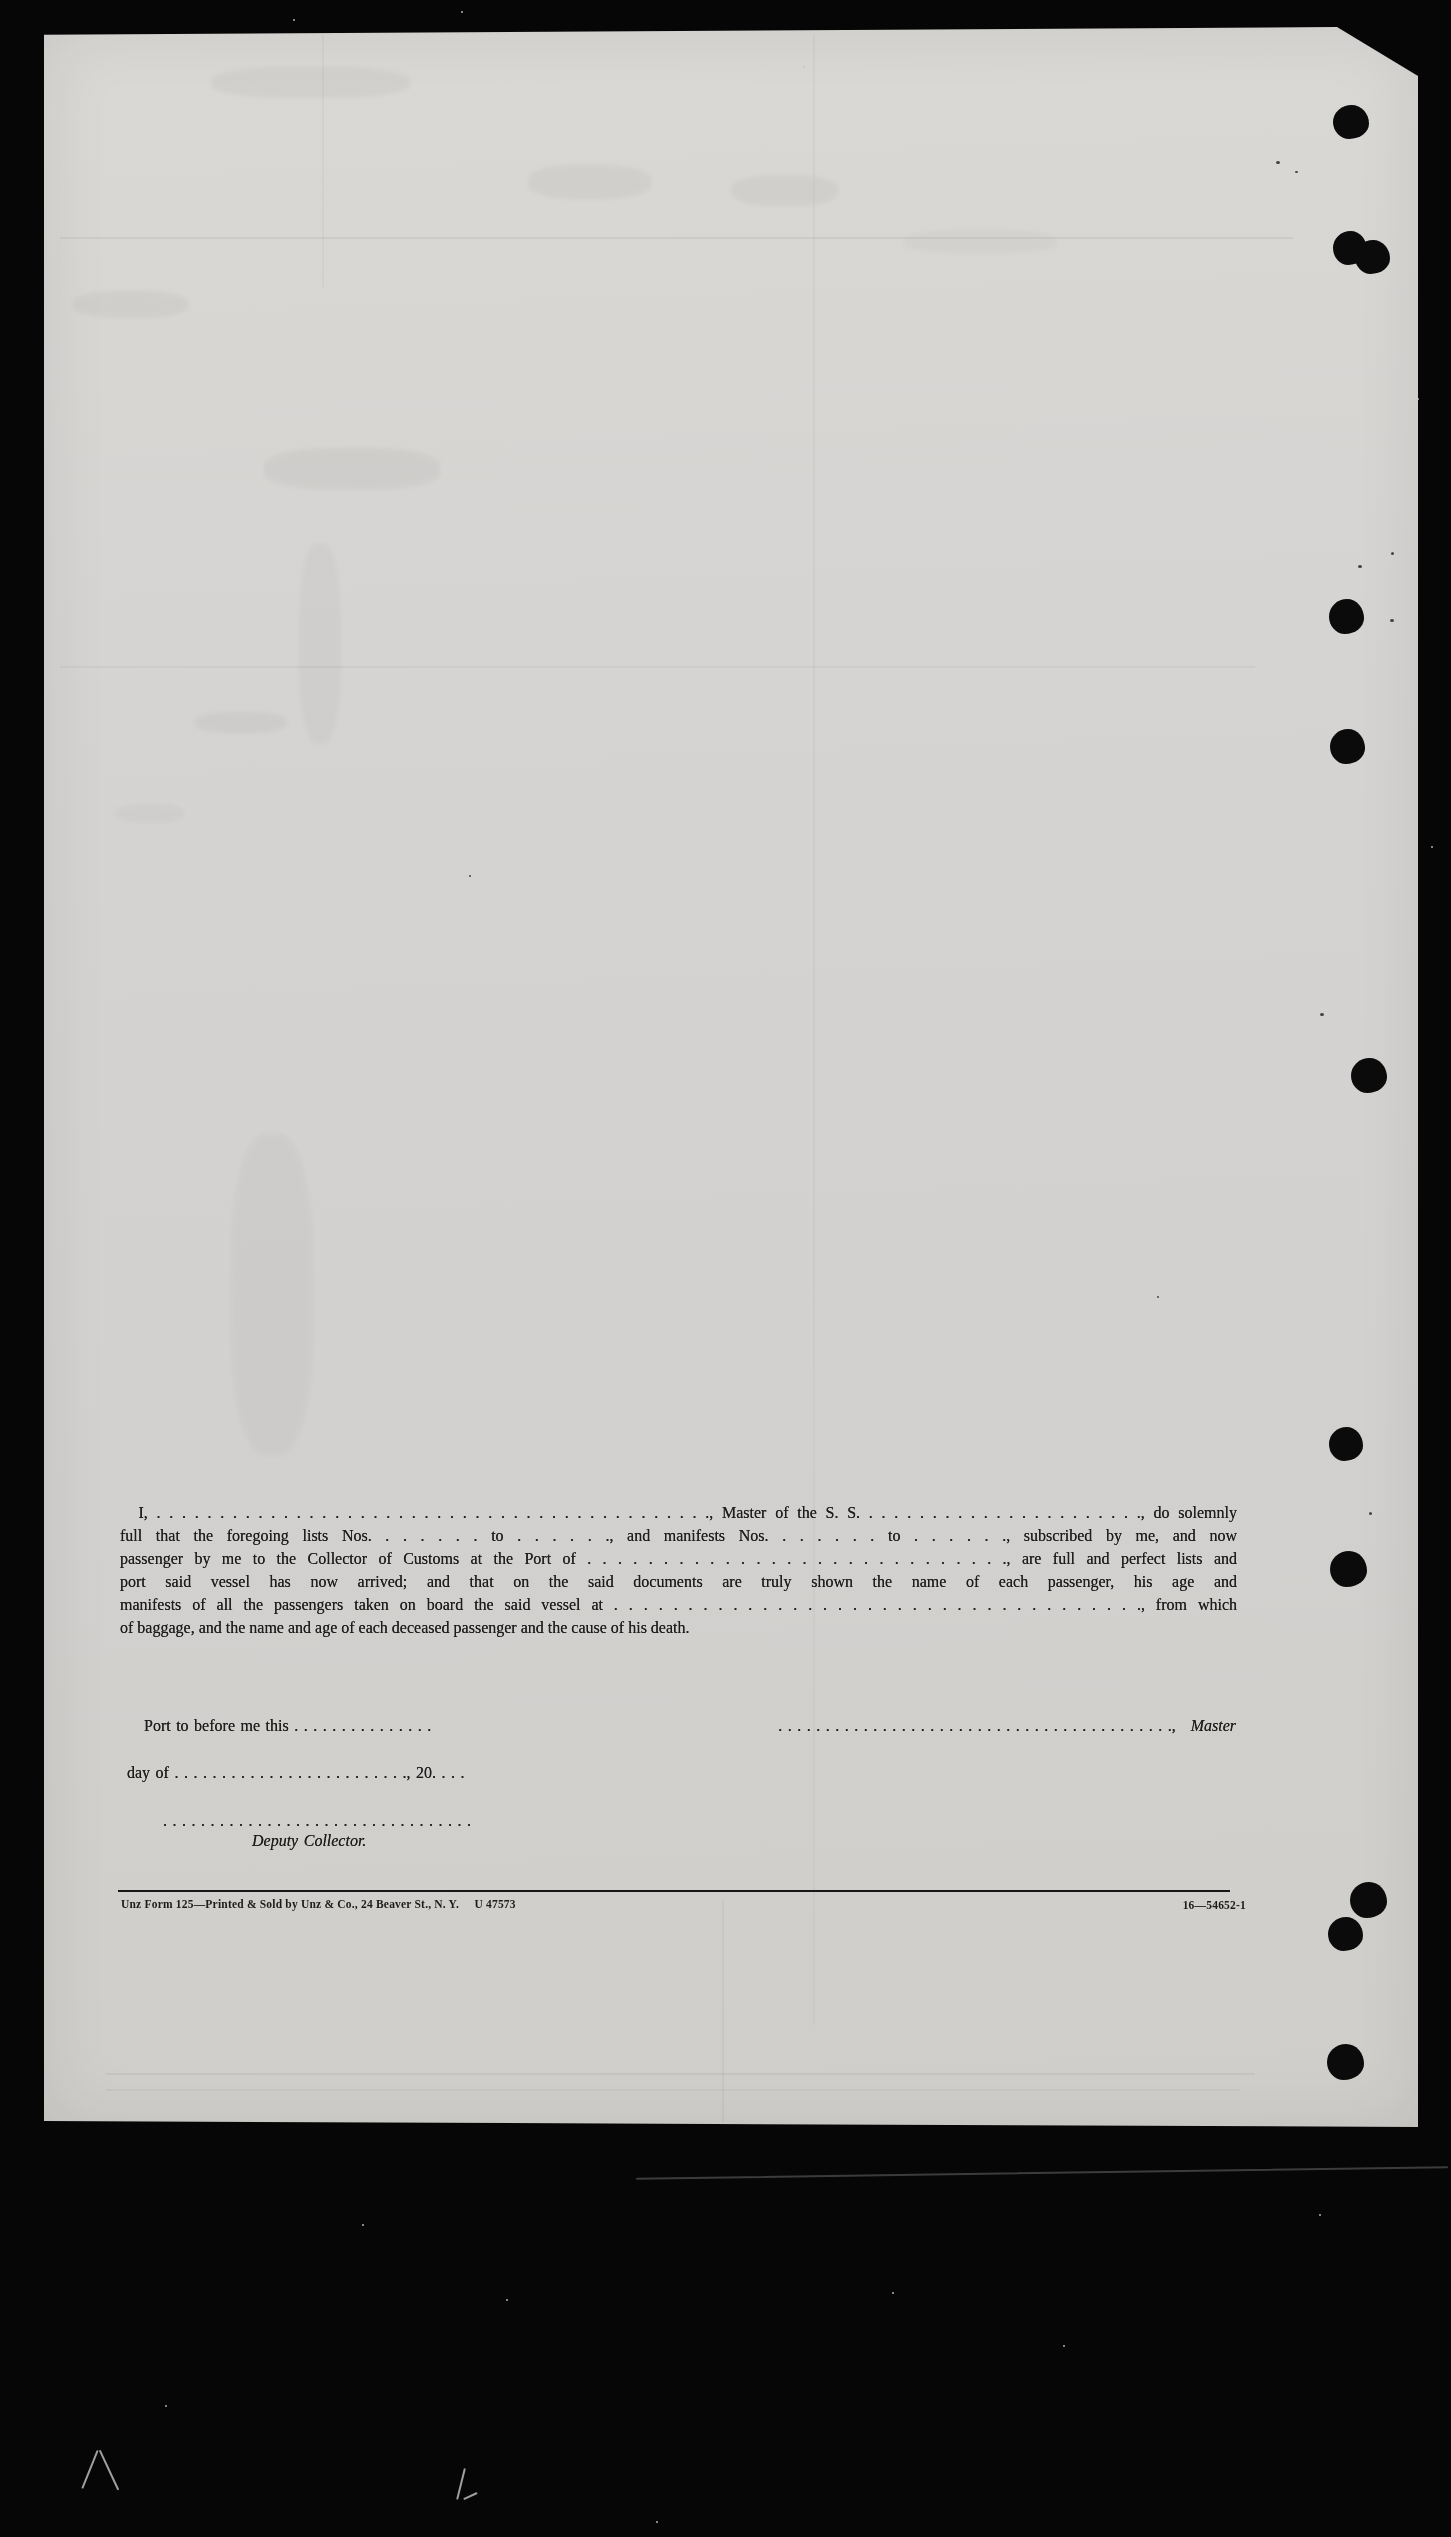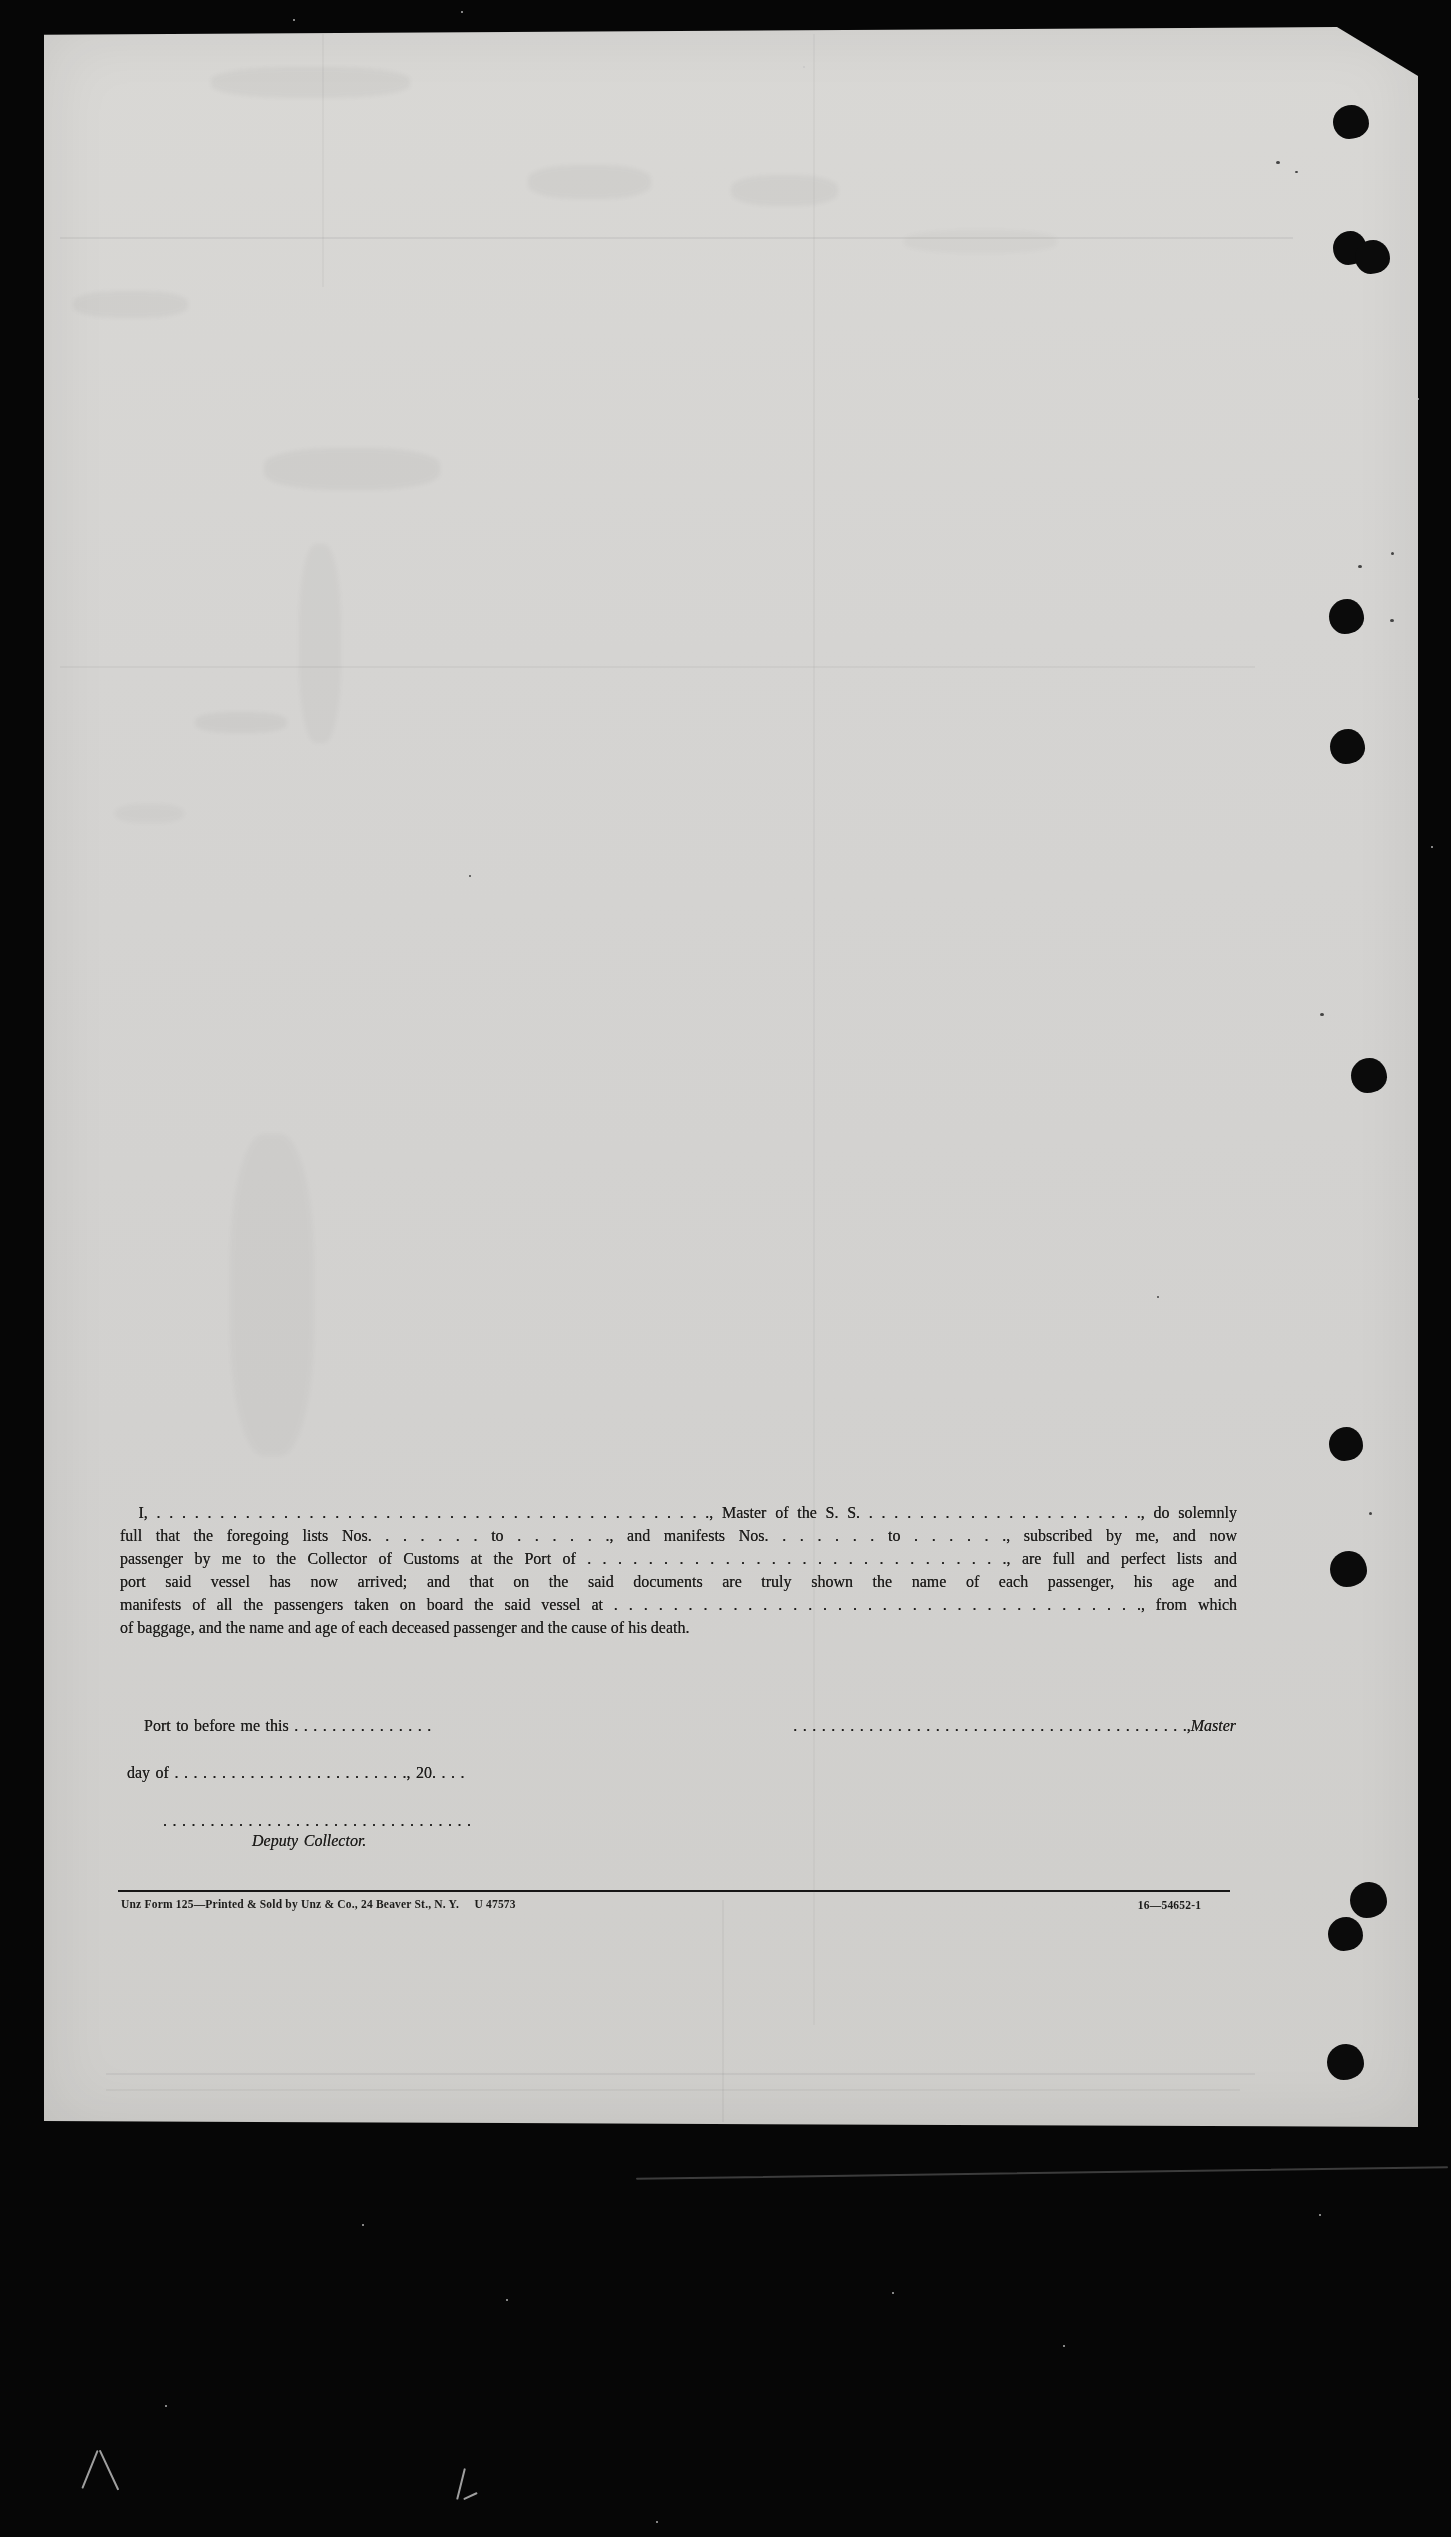--- a/index.html
+++ b/index.html
@@ -13,28 +13,28 @@
   #oath{position:absolute;left:76px;top:1474px;width:1117px;
         font-size:16px;line-height:23px;color:#1e1d1b;
         text-shadow:0 0 0.4px rgba(25,25,25,.85);}
   .jline{text-align:justify;text-align-last:justify;white-space:normal;}
   .jline.first{text-indent:18.4px;}
   .jline.last{text-align-last:left;}
   .oathline{font-size:16px;color:#1e1d1b;text-shadow:0 0 0.4px rgba(25,25,25,.85);
             white-space:nowrap;word-spacing:1.5px;}
   .it{font-style:italic;}
   #master-line{width:503px;text-align:right;}
-  #master-line .it{margin-left:0;}
+  #master-line .it{margin-left:15px;}
   #deputy{width:306px;text-align:left;font-style:italic;}
   #footer-rule{position:absolute;left:74px;top:1863px;width:1112px;height:2.3px;background:#161616;}
   .footer-text{position:absolute;font-size:11.5px;font-weight:bold;color:#1c1c1a;
                letter-spacing:0.2px;white-space:nowrap;}
   #footer-left{left:77px;top:1871px;}
   #footer-left .serial{margin-left:15.3px;}
-  #footer-right{left:1049px;top:1872px;width:153px;text-align:center;}
+  #footer-right{left:1049px;top:1872px;width:153px;text-align:right;}
   .art{position:absolute;pointer-events:none;}
 </style>
 </head>
 <body>
 
 <div id="scene">
   <div id="paper">
 
     <div id="oath">
       <div class="jline first">I, . . . . . . . . . . . . . . . . . . . . . . . . . . . . . . . . . . . . . . . . . . . ., Master of the S. S. . . . . . . . . . . . . . . . . . . . . . ., do solemnly</div>

